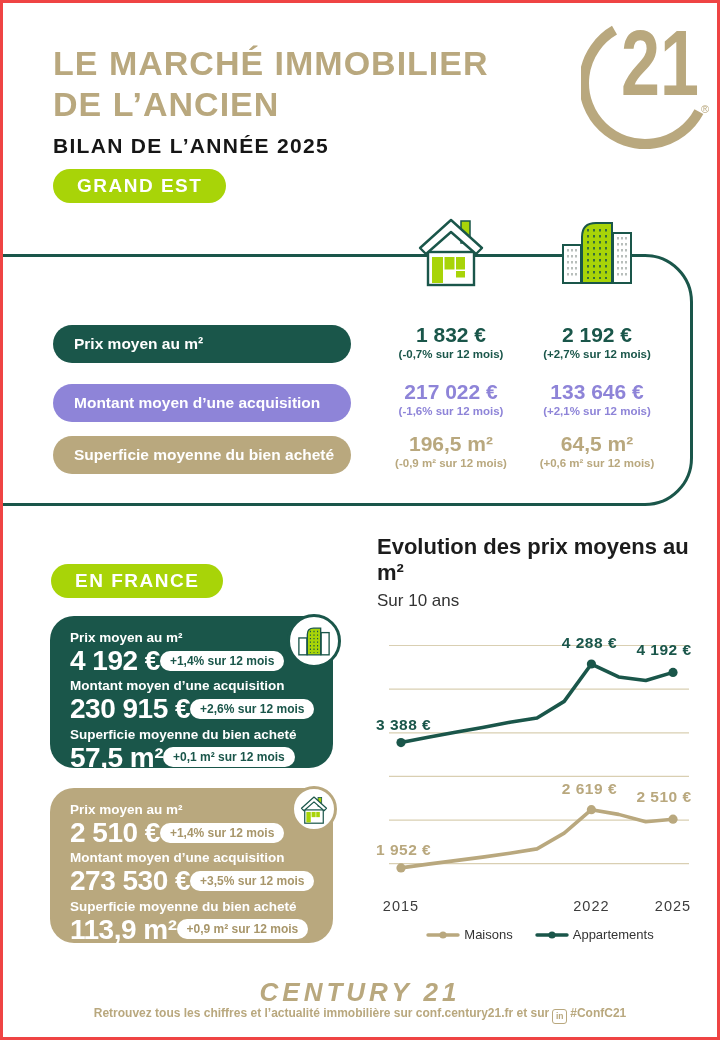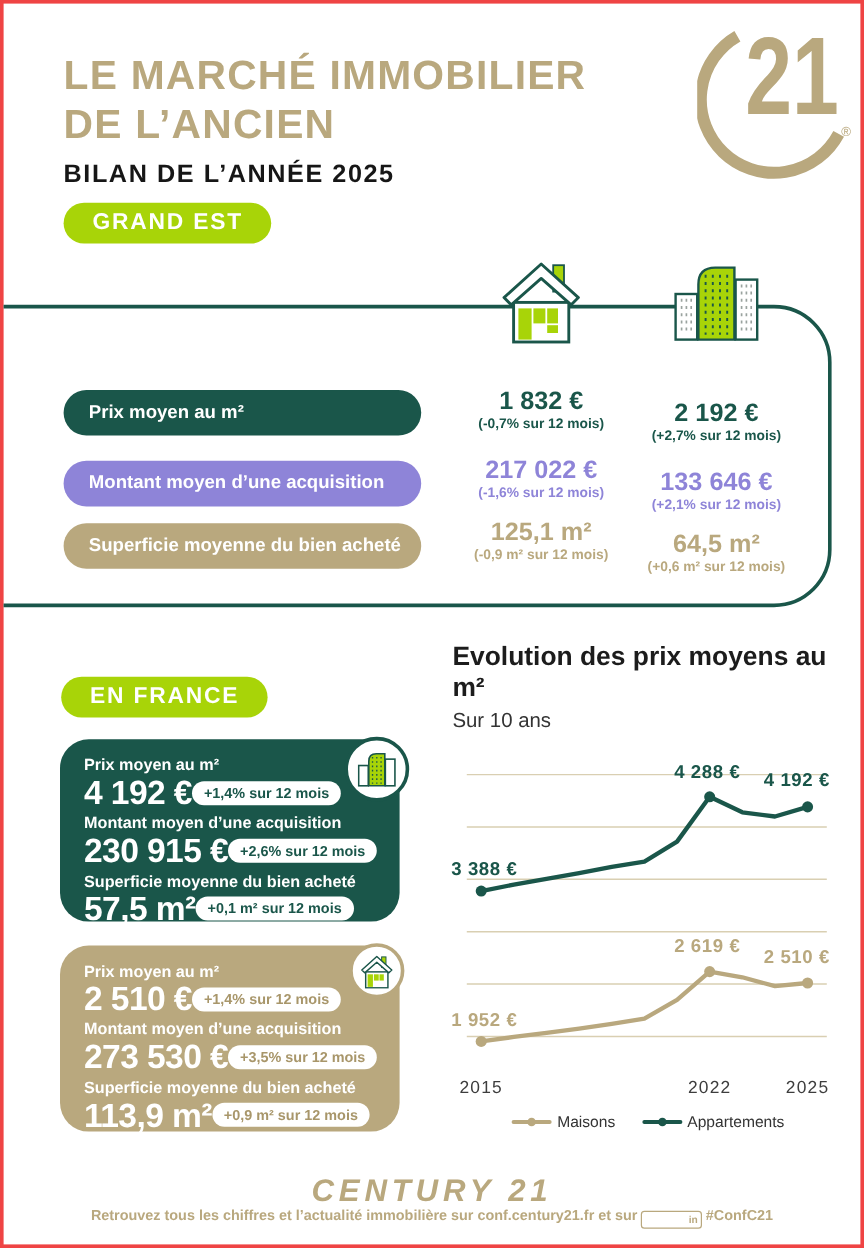--- a/index.html
+++ b/index.html
@@ -30,21 +30,21 @@
   .col-icon.building{left:558px;top:218px;}
   .pill{position:absolute;left:50px;width:298px;height:38px;border-radius:19px;
     color:#fff;font-size:15.5px;font-weight:bold;display:flex;align-items:center;
     padding-left:21px;box-sizing:border-box;z-index:2;}
   .pill.r0{top:322px;background:var(--green);}
   .pill.r1{top:381px;background:var(--purple);}
   .pill.r2{top:433px;background:var(--gold);}
   .valblock{position:absolute;width:160px;text-align:center;z-index:2;}
   .valblock .v{font-size:21px;font-weight:bold;line-height:1.1;}
   .valblock .n{font-size:11.5px;font-weight:bold;margin-top:2px;}
-  .c-house{left:368px;} .c-apt{left:514px;margin-top:10px;}
+  .c-house{left:368px;} .c-apt{left:514px;}
   .t0{top:320px;} .t1{top:377px;} .t2{top:429px;}
   .clr0{color:var(--green);} .clr1{color:var(--purple);} .clr2{color:var(--gold);}
   
   .card{position:absolute;left:47px;width:283px;border-radius:24px;color:#fff;
     padding:11px 18px 0 20px;box-sizing:border-box;}
   .card.apts{top:613px;height:152px;background:var(--green);}
   .card.houses{top:785px;height:155px;background:var(--gold);}
   .card .lbl{font-size:13.5px;font-weight:bold;margin:3px 0 1px 0;}
   .card .row{display:flex;align-items:center;margin-bottom:3px;}
   .card .big{font-size:28px;font-weight:bold;line-height:1.05;letter-spacing:-.5px;}
@@ -64,21 +64,21 @@
   .legend{position:absolute;left:372px;top:924px;width:330px;display:flex;
     justify-content:center;gap:22px;align-items:center;}
   .legend-item{display:flex;align-items:center;gap:4px;font-size:13px;color:#333;}
   
   .brand{position:absolute;left:0;top:974px;width:100%;text-align:center;color:var(--gold);
     font-size:26px;font-weight:bold;letter-spacing:4px;font-style:italic;}
   .tagline{position:absolute;left:0;top:1003px;width:100%;text-align:center;color:var(--gold);
     font-size:12px;font-weight:bold;}
   .li-icon{display:inline-block;width:13px;height:13px;border:1.3px solid var(--gold);
     border-radius:3px;font-size:8.5px;line-height:13px;text-align:center;vertical-align:-2px;
-    margin:0 3px;font-weight:bold;padding-left:36px;}
+    margin:0 3px;font-weight:bold;}
 </style>
 </head>
 <body>
 
 <div class="page">
 
   <h1 class="title"><span>LE MARCHÉ IMMOBILIER</span><br>
     <span>DE L’ANCIEN</span></h1>
   <div class="subtitle">BILAN DE L’ANNÉE 2025</div>
   <div class="badge region">GRAND EST</div>
@@ -140,21 +140,21 @@
   </div>
   <div class="valblock c-house t1 clr1">
     <div class="v">217 022 €</div>
     <div class="n">(-1,6% sur 12 mois)</div>
   </div>
   <div class="valblock c-apt t1 clr1">
     <div class="v">133 646 €</div>
     <div class="n">(+2,1% sur 12 mois)</div>
   </div>
   <div class="valblock c-house t2 clr2">
-    <div class="v">125,1 m²</div>
+    <div class="v">196,5 m²</div>
     <div class="n">(-0,9 m² sur 12 mois)</div>
   </div>
   <div class="valblock c-apt t2 clr2">
     <div class="v">64,5 m²</div>
     <div class="n">(+0,6 m² sur 12 mois)</div>
   </div>
 
   <div class="badge france">EN FRANCE</div>
 
   <div class="card apts">

